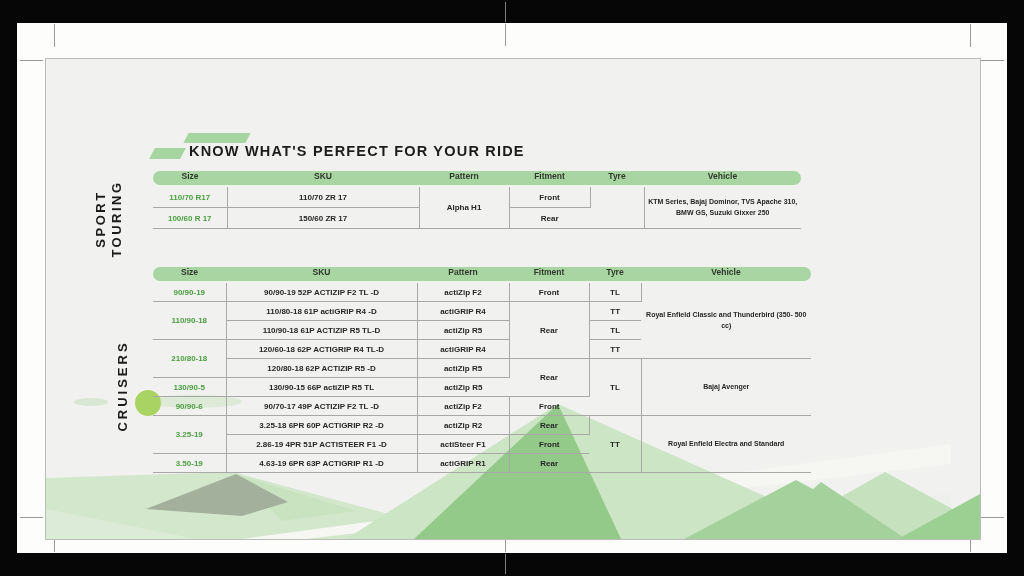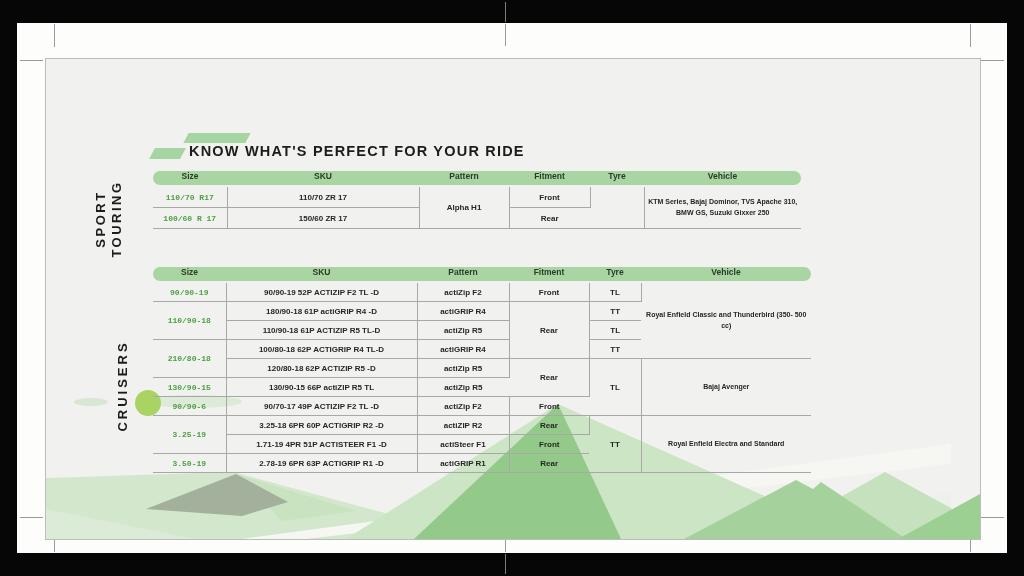--- a/index.html
+++ b/index.html
@@ -30,21 +30,21 @@
   .pill{display:flex;align-items:flex-start;height:14px;background:#a9d5a2;border-radius:7px;
         font-size:8.5px;font-weight:700;color:#2e3a2c;}
   .pill span{display:block;text-align:center;}
   table{border-collapse:collapse;table-layout:fixed;margin-top:2px;}
   td{font-size:8px;font-weight:700;text-align:center;vertical-align:middle;color:#262626;
      border-right:1px solid #a8a8a6;border-bottom:1px solid #a8a8a6;padding:0 2px;
      overflow:hidden;}
   td:last-child{border-right:none;}
   .t1 td{height:20px;}
   .t2 td{height:18px;}
-  td.size{color:#4b9f41;font-family:Liberation Mono, monospace;}
+  td.size{color:#4b9f41;}
   td.vehicle{font-size:7px;line-height:1.5;}
 
   .circle{position:absolute;left:89px;top:331px;width:26px;height:26px;border-radius:50%;
           background:#a9d362;}
   .cloud{position:absolute;background:#d9e6d4;border-radius:50%;}
   .cloud1{left:28px;top:339px;width:34px;height:8px;}
   .cloud2{left:100px;top:336px;width:96px;height:13px;background:#dcead7;}
 
   .mountains{position:absolute;left:0;top:330px;width:934px;height:150px;}
 </style>
@@ -157,70 +157,70 @@
               <tr>
             <td class="size">90/90-19</td>
             <td>90/90-19  52P  ACTIZIP F2 TL  -D</td>
             <td>actiZip F2</td>
             <td>Front</td>
             <td>TL</td>
             <td rowspan="4" class="vehicle">Royal Enfield  Classic and Thunderbird (350- 500 cc)</td>
           </tr>
           <tr>
             <td rowspan="2" class="size">110/90-18</td>
-            <td>180/90-18  61P actiGRIP R4   -D</td>
+            <td>110/80-18  61P actiGRIP R4   -D</td>
             <td>actiGRIP R4</td>
             <td rowspan="3">Rear</td>
             <td>TT</td>
           </tr>
           <tr>
             <td>110/90-18 61P ACTIZIP R5 TL-D</td>
             <td>actiZip R5</td>
             <td>TL</td>
           </tr>
           <tr>
             <td rowspan="2" class="size">210/80-18</td>
-            <td>100/80-18 62P ACTIGRIP R4 TL-D</td>
+            <td>120/60-18 62P ACTIGRIP R4 TL-D</td>
             <td>actiGRIP R4</td>
             <td>TT</td>
           </tr>
           <tr>
             <td>120/80-18  62P  ACTIZIP R5  -D</td>
             <td>actiZip R5</td>
             <td rowspan="2">Rear</td>
             <td rowspan="3">TL</td>
             <td rowspan="3" class="vehicle">Bajaj Avenger</td>
           </tr>
           <tr>
-            <td class="size">130/90-15</td>
+            <td class="size">130/90-5</td>
             <td>130/90-15 66P actiZIP R5 TL</td>
             <td>actiZip R5</td>
           </tr>
           <tr>
             <td class="size">90/90-6</td>
             <td>90/70-17 49P  ACTIZIP F2 TL -D</td>
             <td>actiZip F2</td>
             <td>Front</td>
           </tr>
           <tr>
             <td rowspan="2" class="size">3.25-19</td>
             <td>3.25-18 6PR 60P  ACTIGRIP R2  -D</td>
-            <td>actiZIP R2</td>
+            <td>actiZip R2</td>
             <td>Rear</td>
             <td rowspan="3">TT</td>
             <td rowspan="3" class="vehicle">Royal Enfield Electra and Standard</td>
           </tr>
           <tr>
-            <td>1.71-19 4PR 51P  ACTISTEER F1 -D</td>
+            <td>2.86-19 4PR 51P  ACTISTEER F1 -D</td>
             <td>actiSteer F1</td>
             <td>Front</td>
           </tr>
           <tr>
             <td class="size">3.50-19</td>
-            <td>2.78-19 6PR 63P  ACTIGRIP R1  -D</td>
+            <td>4.63-19 6PR 63P  ACTIGRIP R1  -D</td>
             <td>actiGRIP R1</td>
             <td>Rear</td>
           </tr>
         </tbody>
           </table>
       </div>
 
     </div>
   </div>
 </div>

